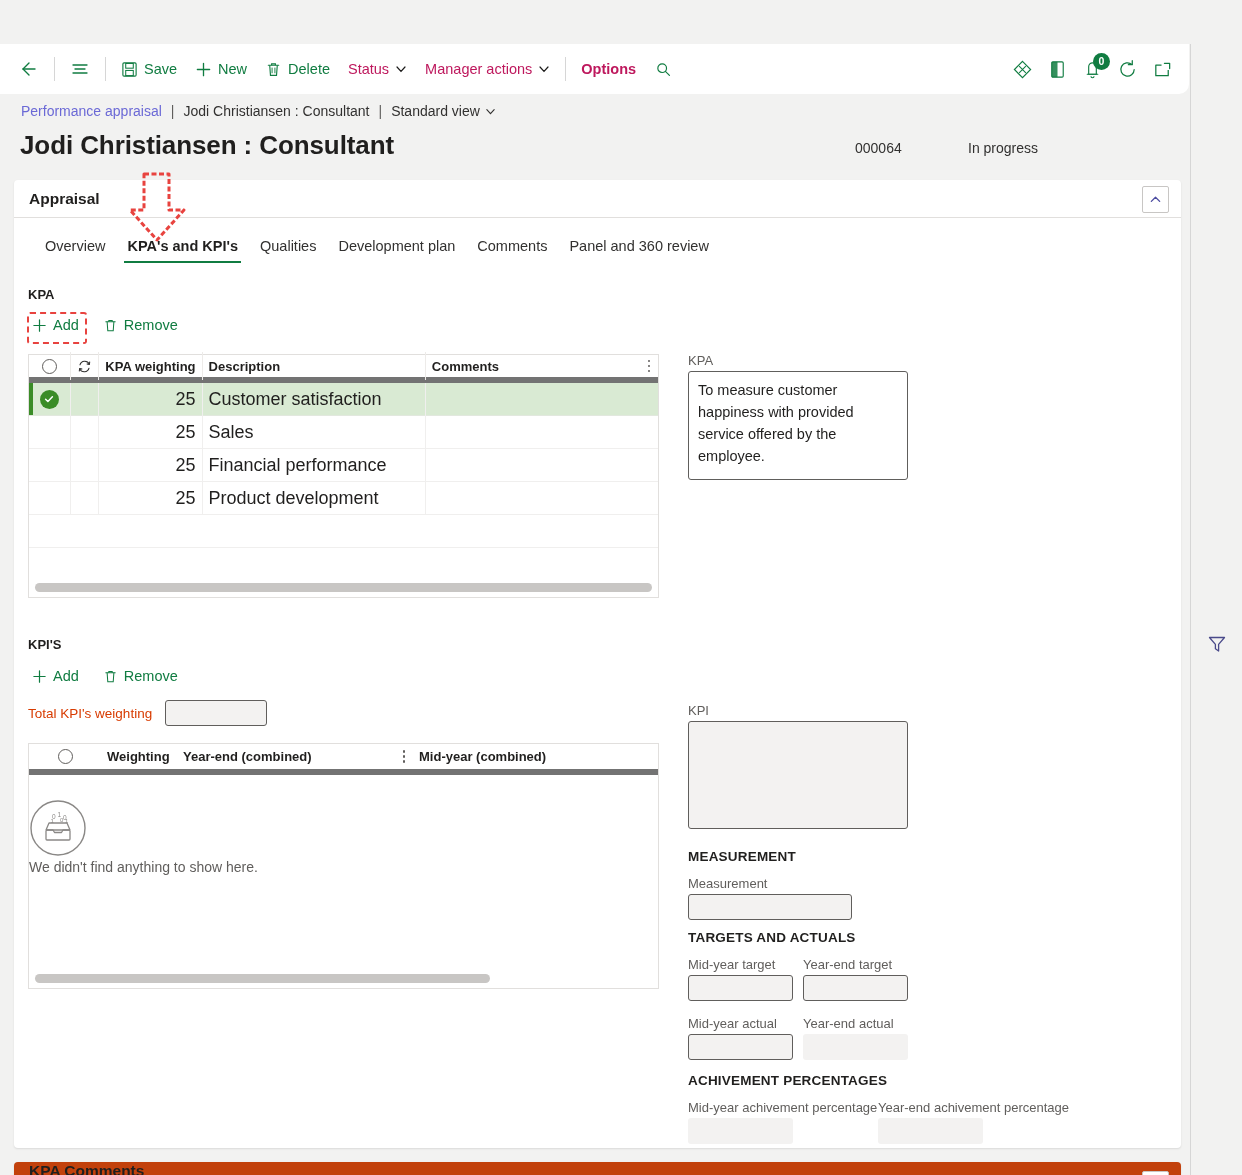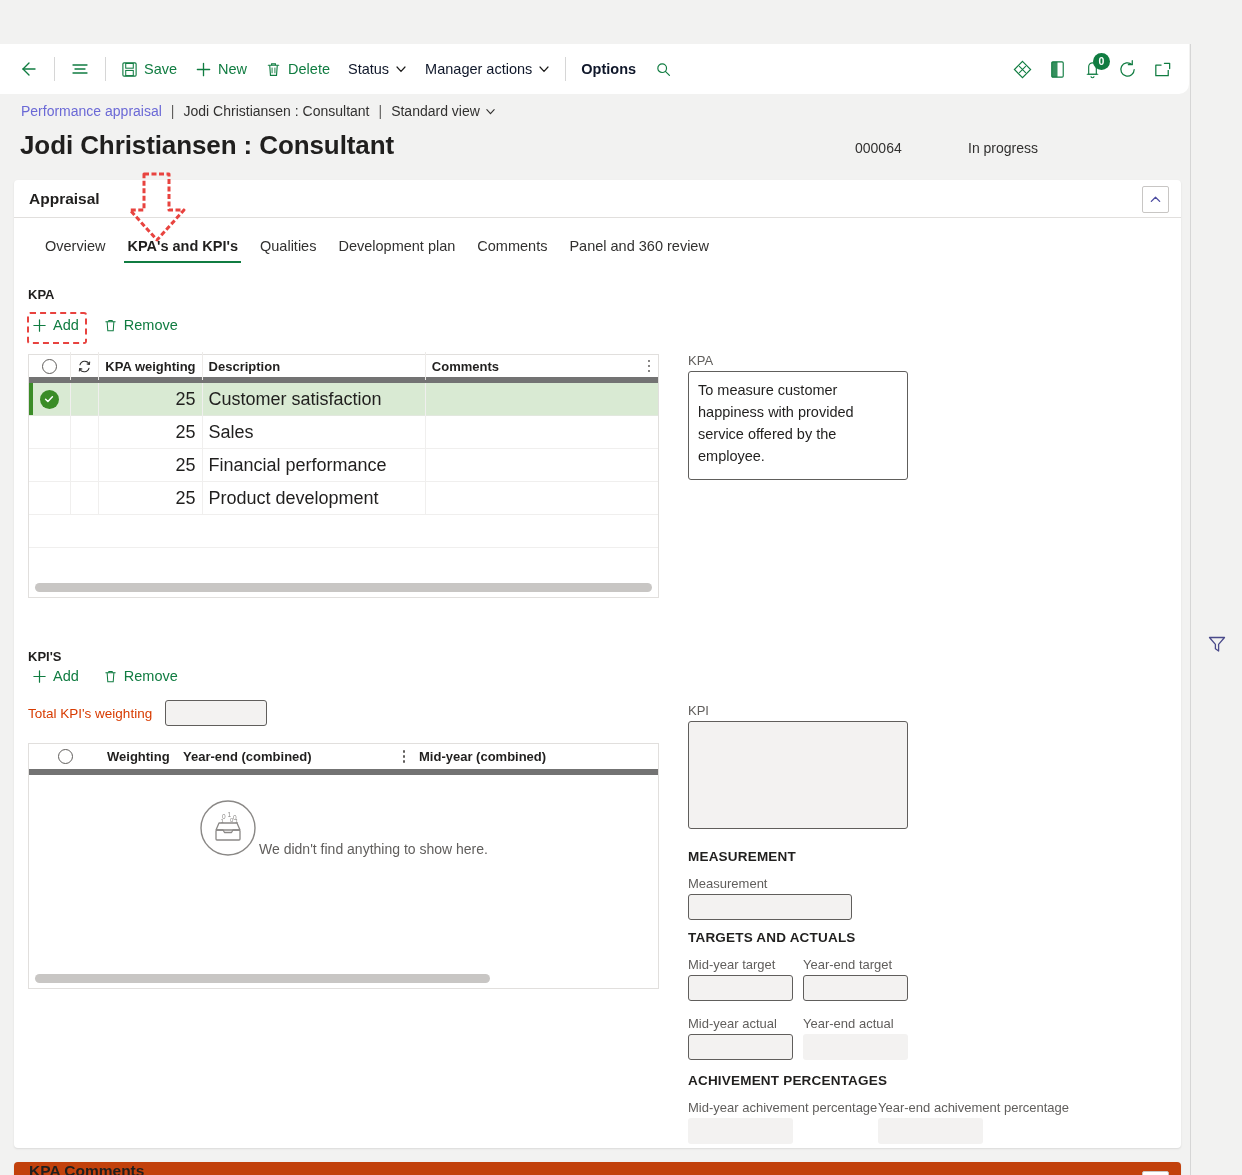--- a/index.html
+++ b/index.html
@@ -16,21 +16,21 @@
   .cmdbar {
     position: absolute; left: 0; top: 0; width: 1189px; height: 50px;
     background: #ffffff;
     border-bottom-right-radius: 10px;
     display: flex; align-items: center;
     padding-left: 8px;
   }
   .cmd-item {
     display: flex; align-items: center; gap: 6px;
     height: 34px; padding: 0 9px;
-    font-size: 14.5px; color: #0f172a; cursor: default;
+    font-size: 14.5px; color: #be185d; cursor: default;
     white-space: nowrap;
   }
   .cmd-item.green { color: #107c41; }
   .cmd-item .lbl { font-size: 14.5px; }
   .cmd-item.bold .lbl { font-weight: 600; }
   .cmd-sep { width:1px; height:24px; background:#d6d6d6; margin:0 6px; }
   .ic { display:inline-flex; align-items:center; justify-content:center; }
   .ic svg { display:block; }
 
   .cmd-right {
@@ -138,21 +138,21 @@
   .radio-circle { width:15px; height:15px; border:1.4px solid #605e5c; border-radius:50%; }
   .check-badge {
     width:19px; height:19px; border-radius:50%; background:#3a8c27;
     display:flex; align-items:center; justify-content:center;
   }
   .kebab { display:flex; flex-direction:column; align-items:center; gap:2.5px; }
   .kebab i { width:2.5px; height:2.5px; background:#605e5c; border-radius:50%; display:block; }
 
   
   .empty-state {
-    display:flex; align-items:flex-end; justify-content:center;
+    display:flex; flex-direction:column; align-items:flex-start; justify-content:center;
     padding-top:24px; gap:2px;
   }
   .empty-text { font-size:14px; color:#605e5c; }
 
   
   .fld-label { font-size:13px; color:#605e5c; margin-bottom:3px; }
   .fld-box {
     background:#f3f2f1; border:1px solid #605e5c; border-radius:3px;
   }
   .fld-box.readonly { border:none; background:#f3f2f1; }
@@ -451,21 +451,21 @@
       <div class="hscroll"></div>
     </div>
 
     <div style="position:absolute; left:674px; top:173px; width:220px;">
       <div class="fld-label">KPA</div>
       <div class="fld-box" style="height:109px; background:#fff;">
         <div class="fld-text">To measure customer happiness with provided service offered by the employee.</div>
       </div>
     </div>
 
-    <div class="sec-label" style="position:absolute; left:14px; top:469px;">KPI'S</div>
+    <div class="sec-label" style="position:absolute; left:14px; top:457px;">KPI'S</div>
 
     <div class="grid-toolbar" style="position:absolute; left:12px; top:484px;">
       <div class="tb-btn">
         <span class="ic">
           <svg width="15" height="15" viewBox="0 0 16 16">
               <path d="M8 2 V14 M2 8 H14" stroke="#107c41" stroke-width="1.3" stroke-linecap="round"></path>
             </svg>
         </span>
         <span>Add</span>
       </div>

